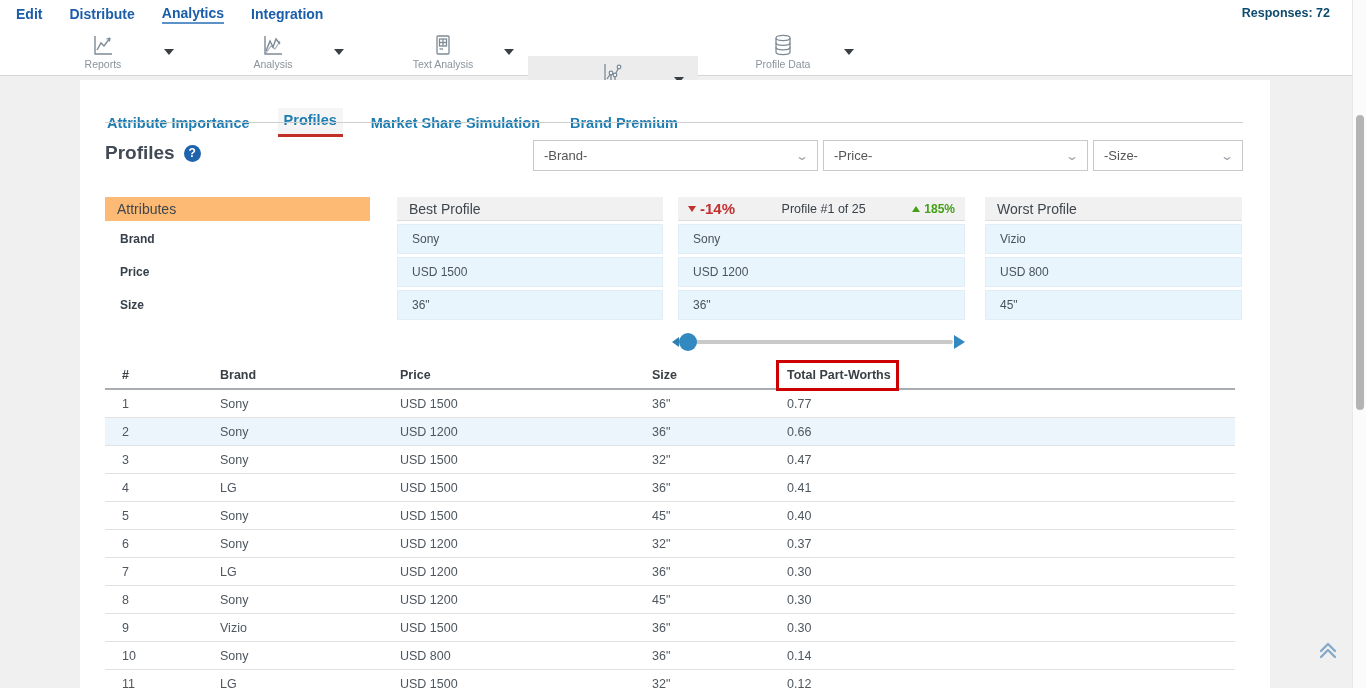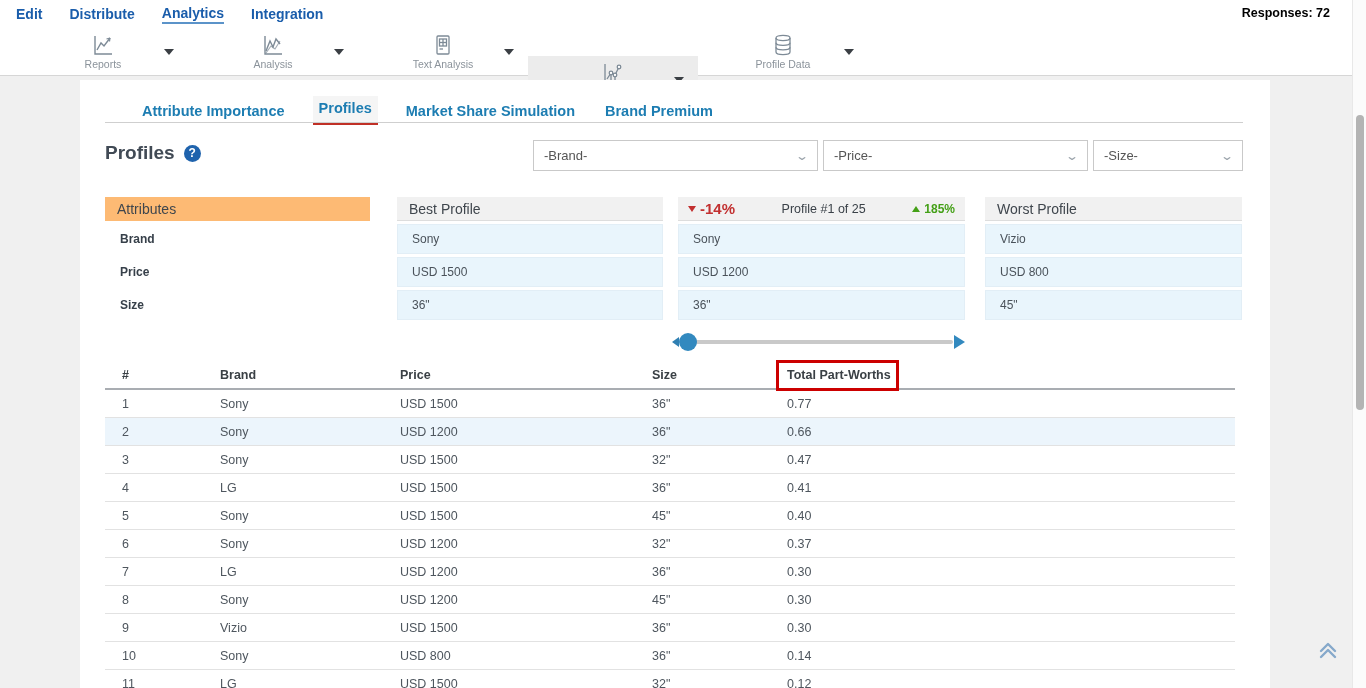--- a/index.html
+++ b/index.html
@@ -4,38 +4,38 @@
 <style>
   * { margin:0; padding:0; box-sizing:border-box; }
   html,body { width:1366px; height:688px; overflow:hidden;
     font-family:"Liberation Sans", sans-serif; background:#f0f0f0; }
 
   
   .topnav { position:absolute; left:0; top:0; width:1366px; height:28px; background:#fff; }
   .topnav .navitems { position:absolute; left:16px; top:0; height:28px; display:flex; align-items:center; gap:27px; }
   .navitem { font-size:14px; font-weight:bold; color:#1a5dab; cursor:pointer; padding-bottom:1px; }
   .navitem.active { border-bottom:2px solid #5b93c9; }
-  .responses { position:absolute; right:36px; top:6px; font-size:12.5px; font-weight:bold; color:#000000; }
+  .responses { position:absolute; right:36px; top:6px; font-size:12.5px; font-weight:bold; color:#0c4a6e; }
 
   
   .toolbar { position:absolute; left:0; top:28px; width:1366px; height:48px; background:#fff;
     border-bottom:1px solid #d6d6d6; display:flex; padding-left:18px; }
   .tbgroup { position:relative; width:170px; height:47px; display:flex; align-items:center; justify-content:center; cursor:pointer; }
   .tbgroup.selected { background:#ececec;margin-top:28px; }
   .tbcol { display:flex; flex-direction:column; align-items:center; gap:1px; }
   .tbicon { width:24px; height:24px; }
   .tblabel { font-size:10.5px; color:#8b939b; }
   .tbcaret { position:absolute; right:14px; top:21px; width:0; height:0;
     border-left:5px solid transparent; border-right:5px solid transparent; border-top:6px solid #3a3f44; cursor:pointer; }
 
   
   .card { position:absolute; left:80px; top:80px; width:1190px; height:608px; background:#fff; overflow:hidden; }
 
   
-  .tabs { position:absolute; left:25px; top:16px; display:flex; gap:26px; align-items:flex-end;margin-left:35px; }
+  .tabs { position:absolute; left:25px; top:28px; display:flex; gap:26px; align-items:flex-end; }
   .tab { font-size:14.5px; font-weight:bold; color:#1d7db2; padding:4px 2px 6px 2px; cursor:pointer; }
   .tab.active { background:#f5f5f5; border-bottom:3px solid #c03026; padding-left:6px; padding-right:6px; }
   .tabrule { position:absolute; left:25px; top:42px; width:1138px; border-bottom:1px solid #cfcfcf; }
 
   
   .titlerow { position:absolute; left:25px; top:62px; display:flex; align-items:center; gap:9px; }
   .pagetitle { font-size:19px; font-weight:bold; color:#414a55; }
   .helpicon { width:17px; height:17px; border-radius:50%; background:#1f63ad; color:#fff; font-size:12px;
     font-weight:bold; display:flex; align-items:center; justify-content:center; cursor:pointer; }
   .filter { position:absolute; top:60px; height:31px; border:1px solid #c9c9c9; background:#fff;

